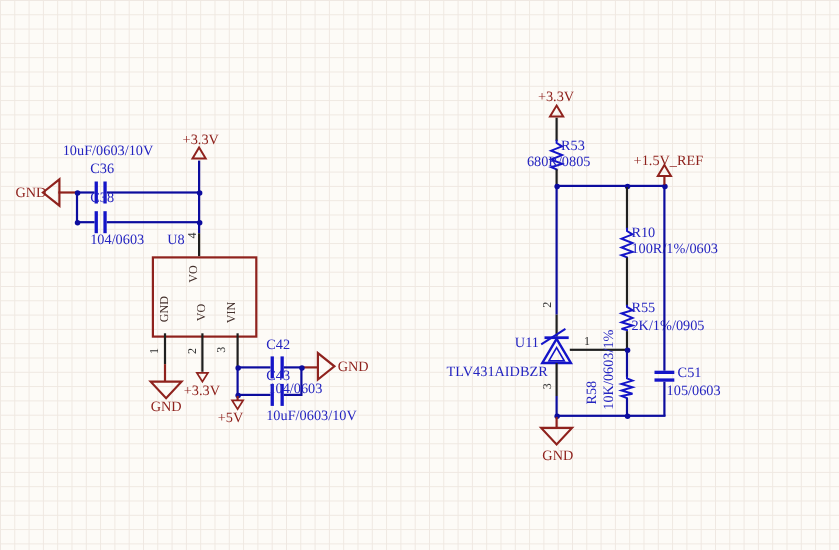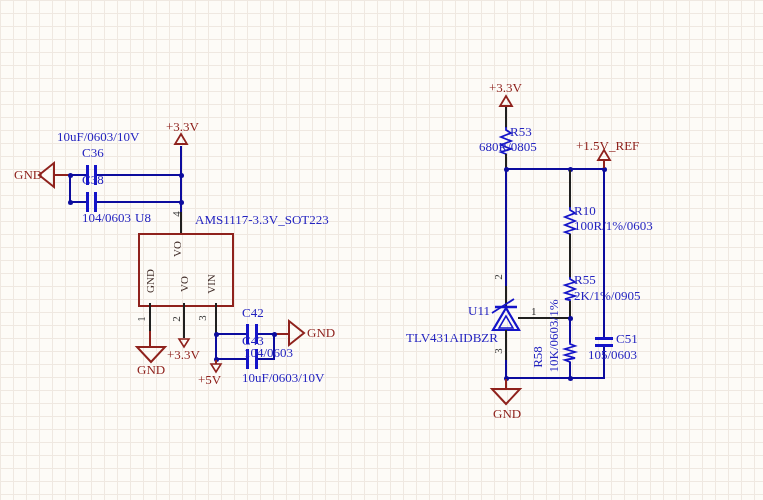--- a/index.html
+++ b/index.html
@@ -58,22 +58,21 @@
   <span class="bl" style="left:82px;top:146px">C36</span>
   <span class="bl" style="left:82px;top:173px">C38</span>
   <span class="bl" style="left:82px;top:211px">104/0603</span>
 
   <div class="dot" style="left:68px;top:173px"></div>
   <div class="dot" style="left:68px;top:200px"></div>
   <div class="dot" style="left:179px;top:173px"></div>
   <div class="dot" style="left:179px;top:200px"></div>
 
   <div class="box" style="left:138px;top:233px;width:92px;height:70px"></div>
-  <span class="bl" style="left:135px;top:211px">U8</span>
-  <span class="bl" style="left:195px;top:213px">AMS1117-3.3V_SOT223</span>
+  <span class="bl" style="left:152px;top:211px">U8</span>
 
   <span class="pn" style="left:176px;top:214px">
       <span class="vrot" style="position:absolute">4</span>
     </span>
   <span class="pn" style="left:141px;top:319px">
       <span class="vrot" style="position:absolute">1</span>
     </span>
   <span class="pn" style="left:176px;top:319px">
       <span class="vrot" style="position:absolute">2</span>
     </span>
@@ -214,21 +213,21 @@
     </span>
   <span class="bl" style="left:553px;top:336px;position:absolute">
       <span class="vrot" style="position:absolute">10K/0603/1%</span>
     </span>
 
   <div class="w" style="left:603px;top:170px;width:2px;height:167px"></div>
   <div class="plate" style="left:595px;top:337px;width:18px;height:3px"></div>
   <div class="plate" style="left:595px;top:344px;width:18px;height:3px"></div>
   <div class="w" style="left:603px;top:347px;width:2px;height:31px"></div>
   <span class="bl" style="left:616px;top:332px">C51</span>
-  <span class="bl" style="left:588px;top:348px">105/0603</span>
+  <span class="bl" style="left:606px;top:348px">105/0603</span>
 
   <div class="w" style="left:505px;top:377px;width:100px;height:2px"></div>
   <div class="dot" style="left:504px;top:376px"></div>
   <div class="dot" style="left:568px;top:376px"></div>
 
   <div class="r" style="left:505px;top:379px;width:2px;height:10px"></div>
   <svg style="left:491px;top:388px" width="30" height="17">
     <polygon points="1,1 29,1 15,16" fill="none" stroke="#8f221d" stroke-width="2"></polygon>
   </svg>
   <span class="rd" style="left:493px;top:407px">GND</span>

